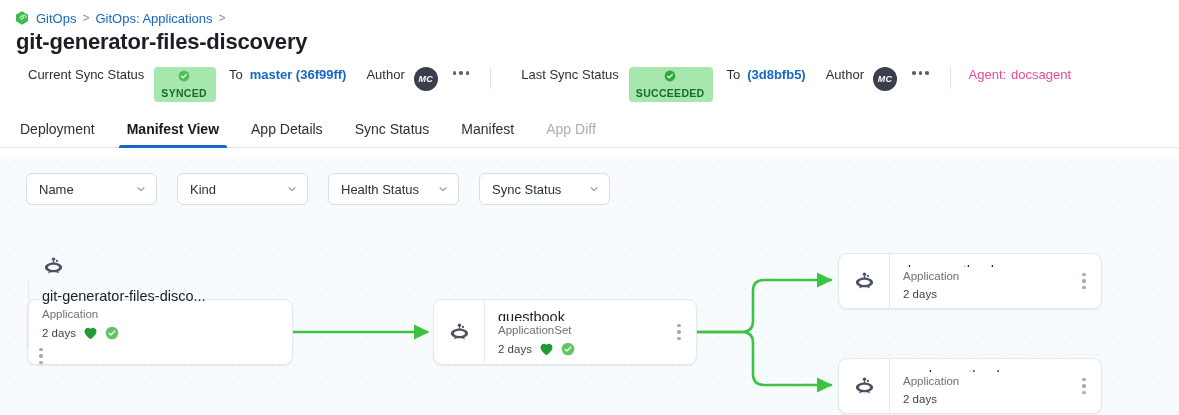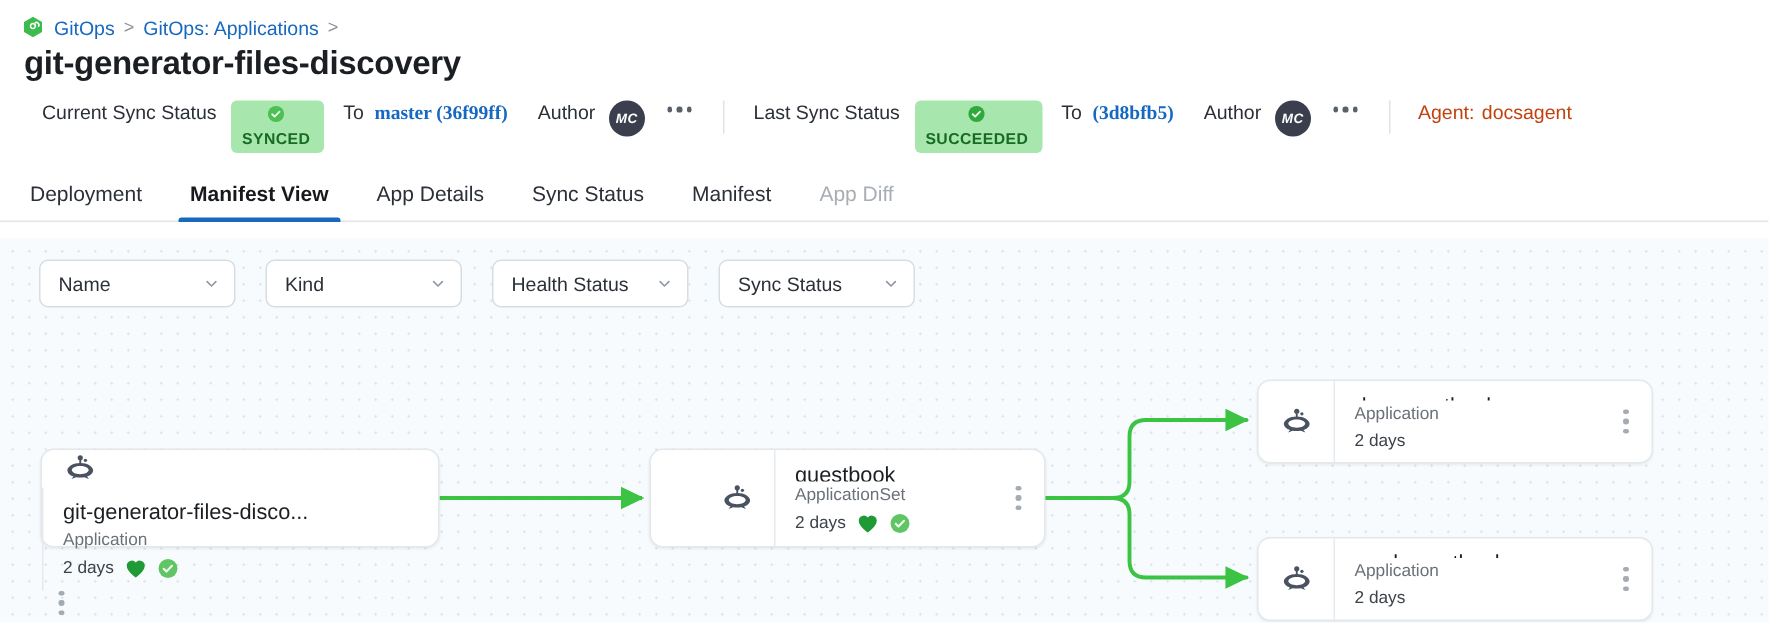--- a/index.html
+++ b/index.html
@@ -49,37 +49,36 @@
     border-radius: 4px; padding: 3px 9px 3px 7px;
     font-size: 10.5px; font-weight: bold; letter-spacing: 0.3px;
     margin-left: 10px;
     flex-direction: column;
   }
   .badge-ic { width: 12px; height: 12px; display: block; }
   .sb-to { margin-left: 13px; color: #2b3038; font-size: 13px; }
   .sb-rev {
     margin-left: 7px; color: #1668c1; font-weight: bold; font-size: 13px;
     cursor: pointer;
-    font-family: Liberation Serif, serif;
   }
   .sb-author { margin-left: 20px; color: #2b3038; font-size: 13px; }
   .avatar {
     width: 24px; height: 24px; border-radius: 50%;
     background: #3b3f4d; color: #fff;
     display: inline-flex; align-items: center; justify-content: center;
     font-size: 9px; font-weight: bold; letter-spacing: .3px;
     margin-left: 9px; cursor: pointer; font-style: italic;
   }
   .kebab-h {
     margin-left: 13px; display: inline-flex; gap: 3px; align-items: center;
     cursor: pointer; padding: 4px 2px;
   }
   .kebab-h i { width: 3.5px; height: 3.5px; border-radius: 50%; background: #5a6068; display: block; }
   .divider-v { width: 1px; height: 22px; background: #dfe2e6; margin-left: 19px; }
-  .sb-agent { margin-left: 18px; color: #c2410c; font-size: 13px; }
+  .sb-agent { margin-left: 18px; color: #ec4899; font-size: 13px; }
   .sb-agent b { font-weight: normal; margin-left: 5px; }
 
   
   .tabs {
     display: flex; align-items: flex-end; gap: 0;
     height: 38px; margin-top: 9px; padding-left: 16px;
     border-bottom: 1px solid #e1e4e8;
     position: relative;
   }
   .tab {
@@ -116,21 +115,21 @@
   .chev { width: 10px; height: 10px; display: block; }
 
   
   .graph { position: absolute; left: 0; top: 0; width: 1179px; height: 256px; }
   .edges { position: absolute; left: 0; top: 0; width: 1179px; height: 256px; pointer-events: none; }
 
   .node {
     position: absolute; background: #fff;
     border: 1px solid #e3e8ec; border-radius: 9px;
     box-shadow: 0 1px 2px rgba(16,22,26,.07);
-    display: flex; align-items: stretch; cursor: pointer;
+    display: flex; align-items: stretch; cursor: pointer; justify-content: flex-end;
   }
   .node-ic {
     width: 50px; display: flex; align-items: center; justify-content: center;
     flex: none;
   }
   .node-ic svg { width: 25px; height: 25px; display: block; }
   .node-body {
     flex: 1; border-left: 1px solid #e6eaee;
     padding: 8px 0 8px 13px; display: flex; flex-direction: column;
     justify-content: center; min-width: 0;
@@ -188,21 +187,21 @@
     <span class="sb-author">Author</span>
     <span class="avatar">MC</span>
     <span class="kebab-h">
         <i></i>
         <i></i>
         <i></i>
       </span>
 
     <span class="divider-v"></span>
 
-    <span class="sb-label" style="margin-left:19px">Last Sync Status</span>
+    <span class="sb-label" style="margin-left:30px">Last Sync Status</span>
     <span class="badge">
       <span>
         <svg class="badge-ic" viewBox="0 0 20 20" aria-hidden="true">
           <circle cx="10" cy="10" r="9" fill="#2fa93c"></circle>
           <path d="M5.8 10.3l2.7 2.7 5.4-5.6" fill="none" stroke="#eafbe9" stroke-width="2.1" stroke-linecap="round" stroke-linejoin="round"></path>
         </svg>
       </span>
       <span>SUCCEEDED</span>
     </span>
     <span class="sb-to">To</span>
@@ -308,21 +307,21 @@
             </span>
           </div>
         </div>
         <div class="kebab-v">
             <i></i>
             <i></i>
             <i></i>
           </div>
       </div>
 
-      <div class="node" style="left:433px; top:140px; width:264px; height:66px;padding-left:32px;">
+      <div class="node" style="left:433px; top:140px; width:264px; height:66px;">
         <div class="node-ic">
           <svg viewBox="0 0 32 32" aria-hidden="true">
             <path d="M16 11c-6.2 0-11 3-11 6.4 0 2.2 2 4.1 5.2 5.2l-1.6 2.2 3.9-1.6c1.1.2 2.3.3 3.5.3s2.4-.1 3.5-.3l3.9 1.6-1.6-2.2c3.2-1.1 5.2-3 5.2-5.2C27 14 22.2 11 16 11zm0 9.6c-4 0-7.2-1.6-7.2-3.5S12 13.6 16 13.6s7.2 1.6 7.2 3.5-3.2 3.5-7.2 3.5z" fill="#4a5160"></path>
             <path d="M15.2 13V8.6h1.6V13z" fill="#4a5160"></path>
             <circle cx="16" cy="6.6" r="2.2" fill="#4a5160"></circle>
             <circle cx="20.4" cy="8.8" r="1.4" fill="#4a5160"></circle>
           </svg>
         </div>
         <div class="node-body">
           <div class="node-title">guestbook</div>

